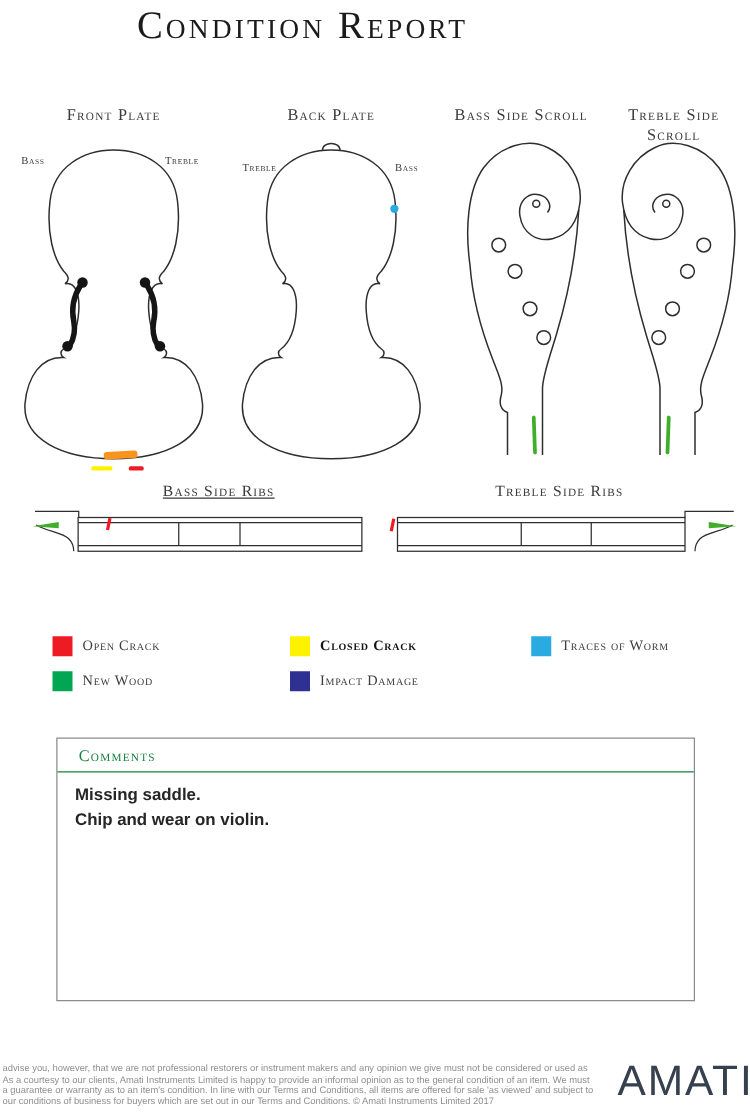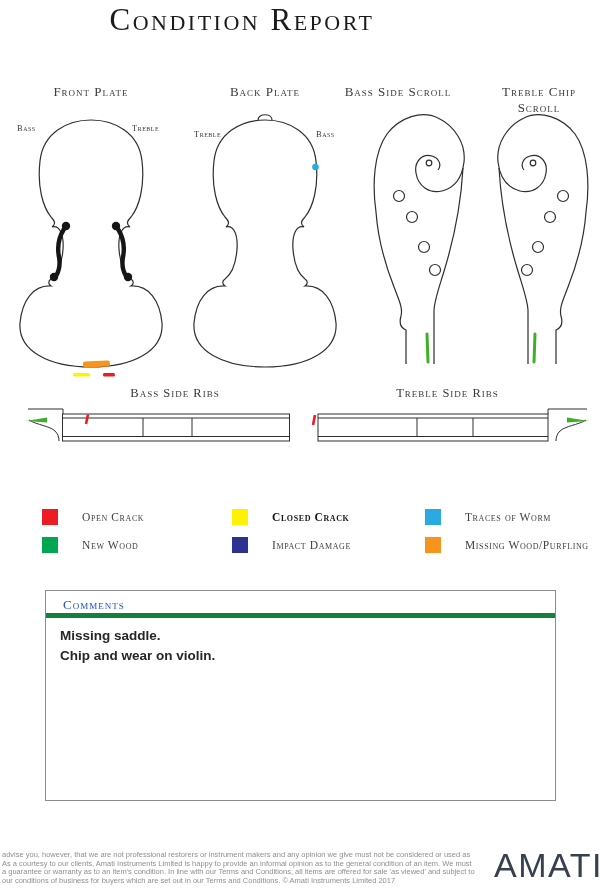--- a/index.html
+++ b/index.html
@@ -5,46 +5,46 @@
   html,body{margin:0;padding:0;background:#fff;}
   .page{position:relative;width:600px;height:890px;background:#ffffff;overflow:hidden;
         font-family:"Liberation Serif", serif;color:#1e1e1e;}
   .abs{position:absolute;}
   .sc{font-variant:small-caps;}
   .doc-title{top:2px;left:0;width:484px;text-align:center;font-size:31px;letter-spacing:2.5px;color:#1b1b1b;}
   .diag-label{top:84px;font-size:13px;letter-spacing:1px;color:#3a3a3a;text-align:center;}
   .side-label{font-size:8.5px;letter-spacing:.5px;color:#3a3a3a;}
   .ribs-label{top:386px;font-size:12.5px;letter-spacing:1px;color:#3a3a3a;text-align:center;}
   svg{display:block;}
-  .legend-item{position:absolute;display:flex;align-items:center;gap:24px;}
+  .legend-item{position:absolute;display:flex;align-items:center;gap:8px;}
   .swatch{width:16px;height:16px;flex:none;}
   .legend-label{font-variant:small-caps;font-size:11.5px;letter-spacing:.6px;color:#3e3e3e;line-height:16px;}
   .legend-label.strong{color:#151515;font-weight:700;}
   .comments-box{left:45px;top:590px;width:509px;height:209px;border:1px solid #8c8c8c;background:#fff;}
-  .comments-header{height:27px;border-bottom:5px solid #15803d;padding:6px 0 0 17px;box-sizing:border-box;
-                   font-variant:small-caps;font-size:13px;letter-spacing:1px;color:#1d4ed8;}
+  .comments-header{height:27px;border-bottom:1px solid #15803d;padding:6px 0 0 17px;box-sizing:border-box;
+                   font-variant:small-caps;font-size:13px;letter-spacing:1px;color:#15803d;}
   .comments-body{padding:8px 14px;font-family:"Liberation Sans",sans-serif;font-weight:700;
                  font-size:13.5px;line-height:1.5;color:#262626;}
   .fline{position:relative;white-space:nowrap;font-family:"Liberation Sans",sans-serif;
          font-size:7.5px;line-height:8.7px;color:#8f8f8f;}
   .footer-text{left:2px;top:851px;width:480px;overflow:hidden;}
   .logo{left:494px;top:846px;font-family:"Liberation Sans",sans-serif;font-size:34px;
         letter-spacing:1.5px;color:#36404f;white-space:nowrap;}
 </style>
 </head>
 <body>
 
 <div class="page">
 
   <div class="abs sc doc-title">Condition Report</div>
 
   <div class="abs sc diag-label" style="left:15px;width:152px;">Front Plate</div>
   <div class="abs sc diag-label" style="left:189px;width:152px;">Back Plate</div>
-  <div class="abs sc diag-label" style="left:341px;width:114px;">Bass Side Scroll</div>
-  <div class="abs sc diag-label" style="left:480px;width:118px;">Treble Chip Scroll</div>
+  <div class="abs sc diag-label" style="left:360px;width:114px;">Bass Side Scroll</div>
+  <div class="abs sc diag-label" style="left:480px;width:118px;">Treble Side Scroll</div>
 
   <div class="abs sc side-label" style="left:17px;top:123px;">Bass</div>
   <div class="abs sc side-label" style="left:132px;top:123px;">Treble</div>
   <div class="abs sc side-label" style="left:194px;top:129px;">Treble</div>
   <div class="abs sc side-label" style="left:316px;top:129px;">Bass</div>
 
   <svg class="abs" style="left:15px;top:113px;" width="152" height="265" viewBox="0 0 152 265">
     <path d="M76,7 C52,7 28,20 25,48 C22,74 28,94 36,104 C40,108 41,111 37,114
          C45,112 49,122 48,136 C47,150 44,160 36,166 C33,168 33,171 36,173
          C18,172 7,188 5,210 C3,238 34,254 76,254 C118,254 149,238 147,210
@@ -102,21 +102,21 @@
         <path d="M4,100 C6,128 13,152 22,175 C27,188 31,196 29,204 C27,211 29,216 34,218 L34,252"></path>
         <circle cx="27" cy="84" r="5.5"></circle>
         <circle cx="40" cy="105" r="5.5"></circle>
         <circle cx="52" cy="135" r="5.5"></circle>
         <circle cx="63" cy="158" r="5.5"></circle>
       </g>
       <path d="M55,222 L56,250" stroke="#3fae2a" stroke-width="3" stroke-linecap="round" fill="none"></path>
     </g>
   </svg>
 
-  <div class="abs sc ribs-label" style="left:60px;width:230px;">Bass Side Ribs</div>
+  <div class="abs sc ribs-label" style="left:60px;width:230px;text-decoration:underline;">Bass Side Ribs</div>
   <div class="abs sc ribs-label" style="left:330px;width:235px;">Treble Side Ribs</div>
 
   <svg class="abs" style="left:25px;top:405px;" width="270" height="42" viewBox="0 0 270 42">
     <g fill="none" stroke="#2e2e2e" stroke-width="1">
       <path d="M3,4 L38,4 L38,9"></path>
       <path d="M4,15 C12,20 25,21 30,26 C33,29 34,32 34,36"></path>
       <rect x="37.5" y="9" width="227" height="27"></rect>
       <line x1="37.5" y1="13" x2="264.5" y2="13"></line>
       <line x1="37.5" y1="31.5" x2="264.5" y2="31.5"></line>
       <line x1="118" y1="13" x2="118" y2="31.5"></line>
@@ -153,24 +153,20 @@
     <span class="legend-label">Traces of Worm</span>
   </div>
   <div class="legend-item" style="left:42px;top:537px;">
     <span class="swatch" style="background: rgb(0, 166, 81);"></span>
     <span class="legend-label">New Wood</span>
   </div>
   <div class="legend-item" style="left:232px;top:537px;">
     <span class="swatch" style="background: rgb(46, 49, 146);"></span>
     <span class="legend-label">Impact Damage</span>
   </div>
-  <div class="legend-item" style="left:425px;top:537px;">
-    <span class="swatch" style="background: rgb(247, 148, 29);"></span>
-    <span class="legend-label">Missing Wood/Purfling</span>
-  </div>
 
   <div class="abs comments-box">
     <div class="comments-header">Comments</div>
     <div class="comments-body">
       <div class="comment-line">Missing saddle.</div>
       <div class="comment-line">Chip and wear on violin.</div>
     </div>
   </div>
 
   <div class="abs footer-text">

